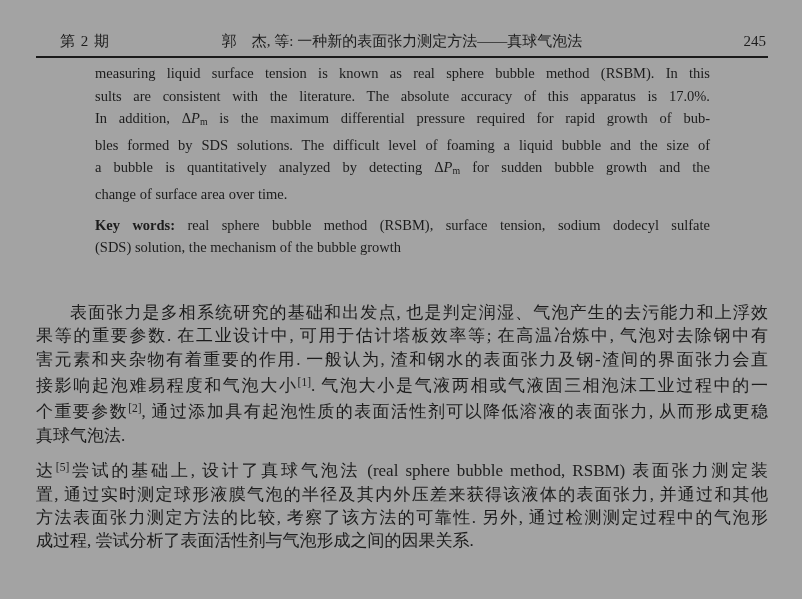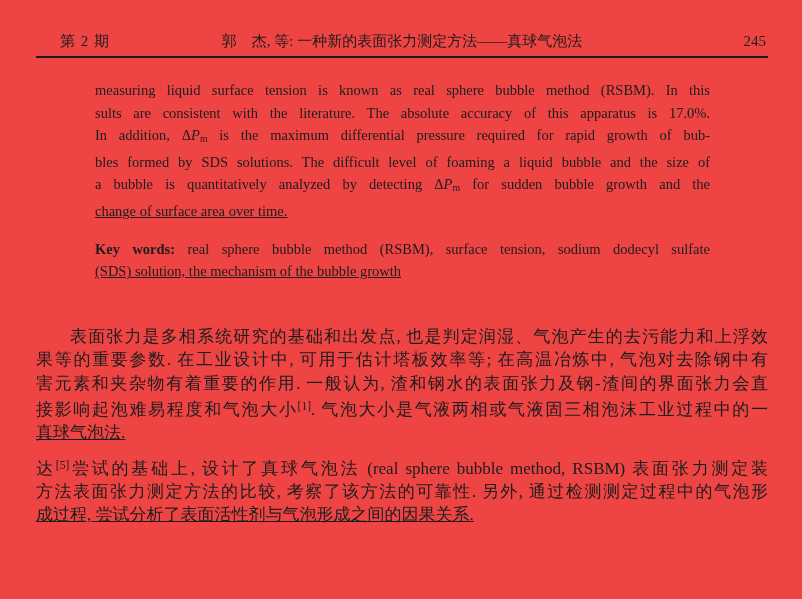--- a/index.html
+++ b/index.html
@@ -6,21 +6,21 @@
     margin: 0;
     padding: 0;
     background: #ffffff;
   }
   .page {
     position: relative;
     width: 802px;
     height: 599px;
     box-sizing: border-box;
     padding: 32px 34px 0 36px;
-    background: #ef4444;
+    background: #a3a3a3;
     color: #1c1c1c;
     font-family: "Liberation Serif", "DejaVu Serif", serif;
     overflow: hidden;
   }
   
   .header {
     position: relative;
     height: 19px;
     font-size: 15px;
     line-height: 19px;
@@ -31,30 +31,30 @@
   .rule {
     margin-top: 5px;
     height: 0;
     border-top: 2px solid #1a1a1a;
   }
   
   .line {
     text-align: justify;
     text-align-last: justify;
   }
-  .line.last { text-align-last: left; text-decoration: underline; }
+  .line.last { text-align-last: left; }
   .line.first { text-indent: 2em; margin-top: 42px; }
   .abstract, .keywords {
     margin-left: 59px;
     margin-right: 58px;
     font-size: 14.5px;
     line-height: 22.5px;
   }
-  .abstract { margin-top: 21px; }
-  .keywords { margin-top: 15px; }
+  .abstract { margin-top: 4px; }
+  .keywords { margin-top: 8px; }
   .cn {
     font-size: 17px;
     line-height: 23.3px;
   }
   .cn-1 { margin-top: 19px; }
   .cn-2 { margin-top: 9px; }
   
   .b   { font-weight: bold; }
   .i   { font-style: italic; }
   .sub { font-size: 68%; vertical-align: -0.25em; }
@@ -83,21 +83,23 @@
   <div class="keywords">
       <div class="line"><span class="b">Key words: </span><span>real sphere bubble method (RSBM), surface tension, sodium dodecyl sulfate</span></div>
       <div class="line last"><span>(SDS) solution, the mechanism of the bubble growth</span></div>
     </div>
 
   <div class="cn cn-1">
       <div class="line first"><span>表面张力是多相系统研究的基础和出发点, 也是判定润湿、气泡产生的去污能力和上浮效</span></div>
       <div class="line"><span>果等的重要参数. 在工业设计中, 可用于估计塔板效率等; 在高温冶炼中, 气泡对去除钢中有</span></div>
       <div class="line"><span>害元素和夹杂物有着重要的作用. 一般认为, 渣和钢水的表面张力及钢-渣间的界面张力会直</span></div>
       <div class="line"><span>接影响起泡难易程度和气泡大小</span><span class="sup">[1]</span><span>. 气泡大小是气液两相或气液固三相泡沫工业过程中的一</span></div>
+      <div class="line"><span>个重要参数</span><span class="sup">[2]</span><span>, 通过添加具有起泡性质的表面活性剂可以降低溶液的表面张力, 从而形成更稳</span></div>
       <div class="line last"><span>真球气泡法.</span></div>
     </div>
   <div class="cn cn-2">
       <div class="line"><span>达</span><span class="sup">[5]</span><span>尝试的基础上, 设计了真球气泡法 (real sphere bubble method, RSBM) 表面张力测定装</span></div>
+      <div class="line"><span>置, 通过实时测定球形液膜气泡的半径及其内外压差来获得该液体的表面张力, 并通过和其他</span></div>
       <div class="line"><span>方法表面张力测定方法的比较, 考察了该方法的可靠性. 另外, 通过检测测定过程中的气泡形</span></div>
       <div class="line last"><span>成过程, 尝试分析了表面活性剂与气泡形成之间的因果关系.</span></div>
     </div>
 
 </div>
 
 </body></html>

